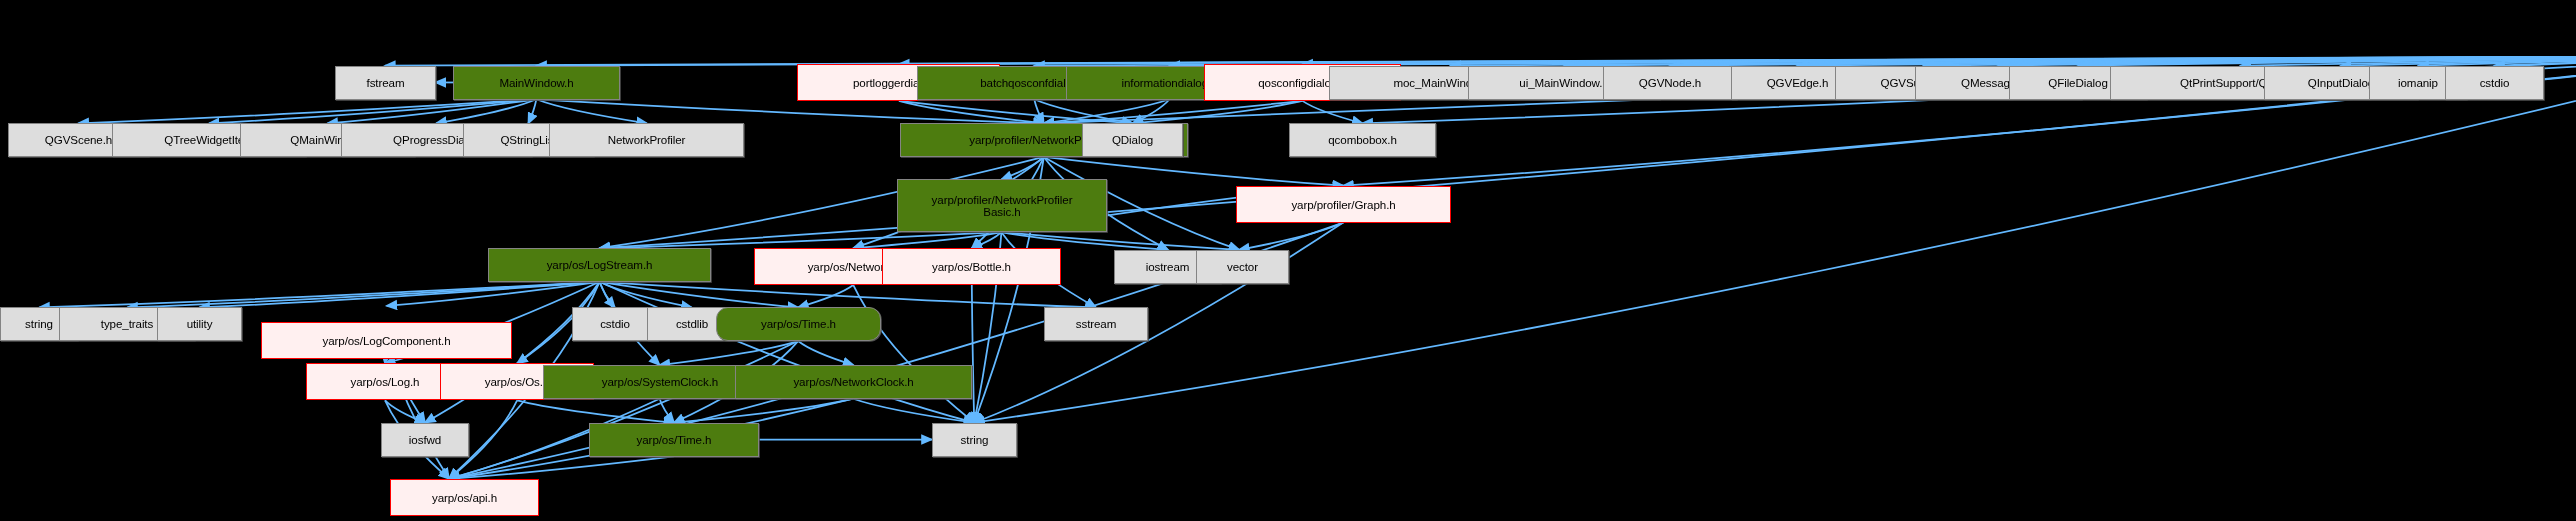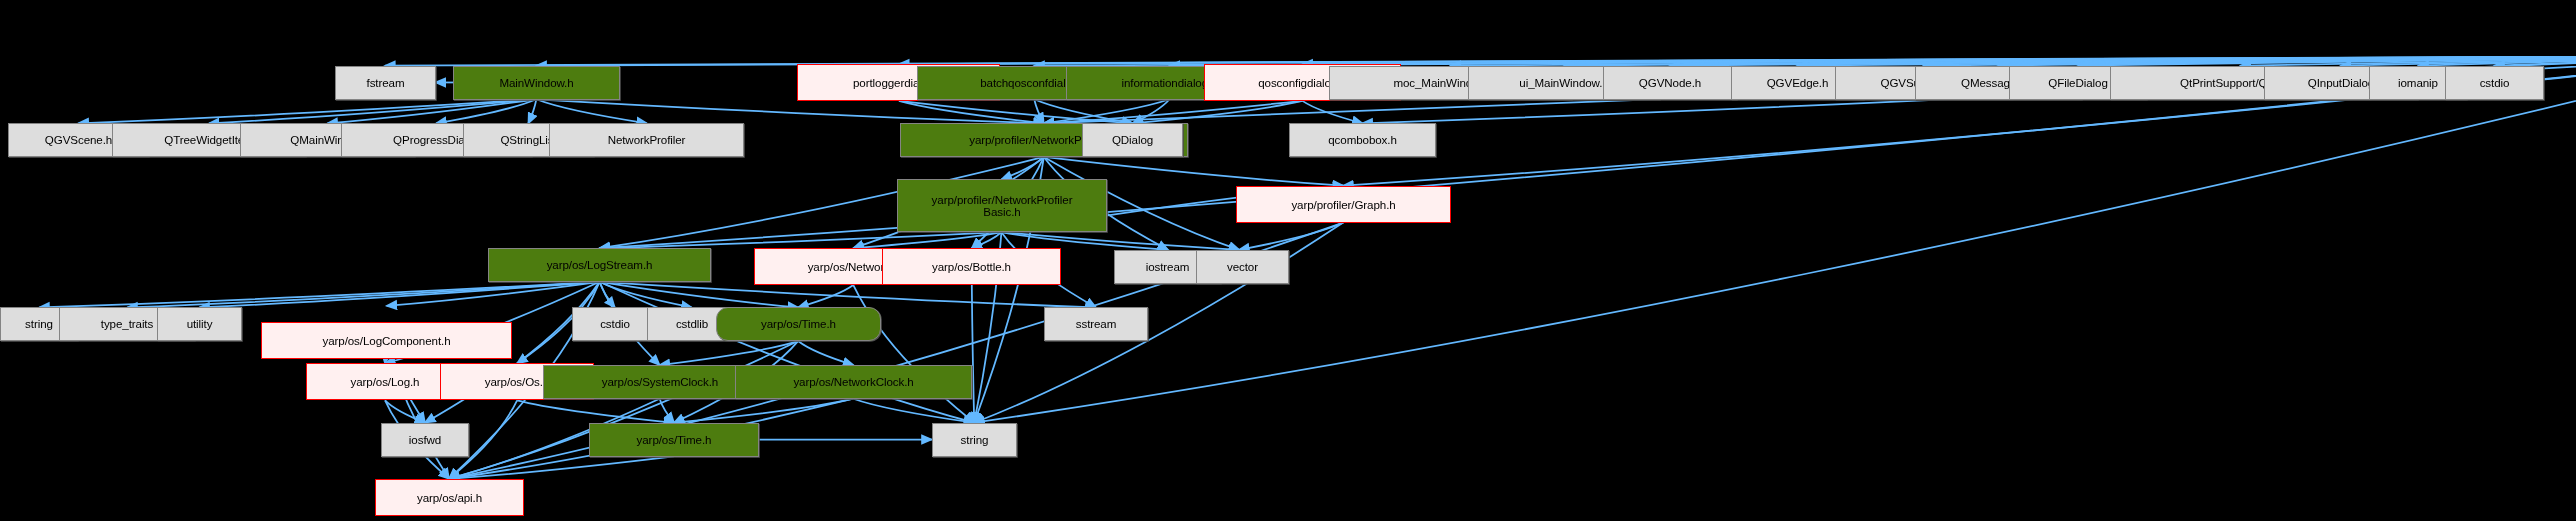--- a/index.html
+++ b/index.html
@@ -209,16 +209,16 @@
       <div class="node grey" style="left: 647px; top: 307px; width: 90px; height: 34px;">cstdlib</div>
       <div class="node white" style="left: 716px; top: 307px; width: 165px; height: 34px; border-radius: 12px;">yarp/os/Time.h</div>
       <div class="node grey" style="left: 1044px; top: 307px; width: 104px; height: 34px;">sstream</div>
       <div class="node red" style="left: 306px; top: 363px; width: 158px; height: 37px;">yarp/os/Log.h</div>
       <div class="node red" style="left: 440px; top: 363px; width: 154px; height: 37px;">yarp/os/Os.h</div>
       <div class="node white" style="left: 543px; top: 365px; width: 234px; height: 34px;">yarp/os/SystemClock.h</div>
       <div class="node white" style="left: 735px; top: 365px; width: 237px; height: 34px;">yarp/os/NetworkClock.h</div>
       <div class="node grey" style="left: 381px; top: 423px; width: 88px; height: 34px;">iosfwd</div>
       <div class="node white" style="left: 589px; top: 423px; width: 170px; height: 34px;">yarp/os/Time.h</div>
       <div class="node grey" style="left: 932px; top: 423px; width: 85px; height: 34px;">string</div>
-      <div class="node red" style="left: 375px; top: 479px; width: 149px; height: 37px; text-align: center;">yarp/os/api.h</div>
+      <div class="node red" style="left: 390px; top: 479px; width: 149px; height: 37px; text-align: center;">yarp/os/api.h</div>
     </div>
 </div>
 
 
 </body></html>

